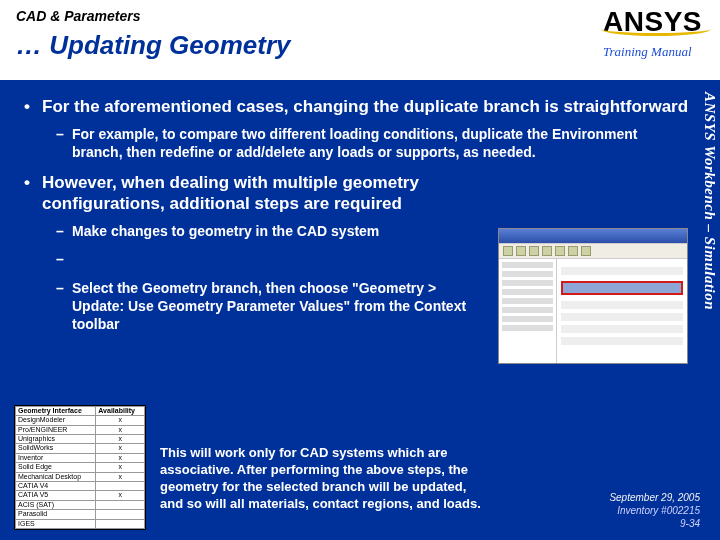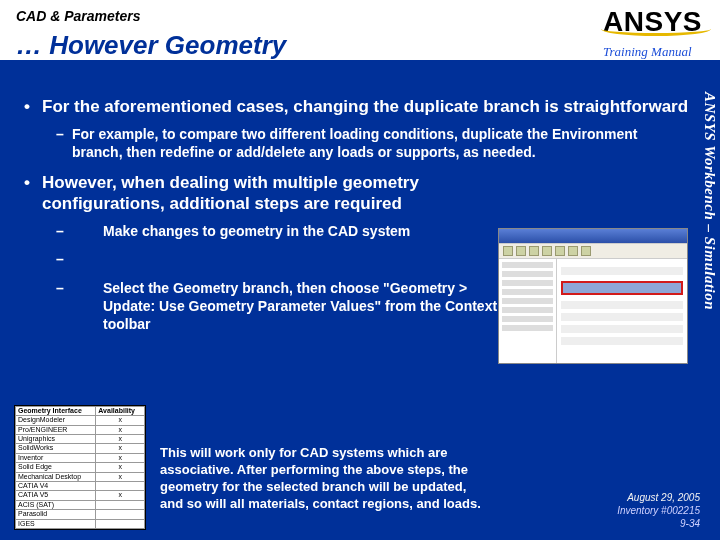--- a/index.html
+++ b/index.html
@@ -5,21 +5,21 @@
   * { box-sizing: border-box; margin: 0; padding: 0; }
   html, body { width: 720px; height: 540px; overflow: hidden; }
   body {
     background: #003099;
     font-family: Arial, Helvetica, sans-serif;
     position: relative;
     color: #000;
   }
   .header {
     background: #fff;
-    height: 60px;
+    height: 80px;
     padding: 8px 16px 12px 16px;
     position: relative;
   }
   .section-line {
     font-weight: bold;
     font-style: italic;
     font-size: 14px;
     color: #000;
   }
   .title-line {
@@ -91,21 +91,21 @@
   .bullet-l1 > .dot { width: 18px; flex: 0 0 18px; }
   .bullet-l1.narrow > .txt { max-width: 420px; }
   .bullet-l2 {
     display: flex;
     font-weight: bold;
     font-size: 14px;
     margin: 4px 0 10px 40px;
     line-height: 1.3;
   }
   .bullet-l2 > .dot { width: 16px; flex: 0 0 16px; }
-  .bullet-l2.narrow > .txt { max-width: 400px; margin-left: 31px; }
+  .bullet-l2.narrow > .txt { max-width: 400px; }
   .thumb {
     position: absolute;
     right: 2px;
     top: 136px;
     width: 190px;
     height: 136px;
     background: #e8e6e0;
     border: 1px solid #888;
   }
   .thumb .titlebar {
@@ -176,21 +176,21 @@
   }
   .footer .date { color: #f2f2f2; }
   .footer .inv { color: #cdd0ff; }
   .footer .page { color: #cdd0ff; }
 </style>
 </head>
 <body>
 
 <div class="header">
   <div class="section-line">CAD &amp; Parameters</div>
-  <div class="title-line">… However Geometry</div>
+  <div class="title-line">… Updating Geometry</div>
   <div class="logo">
     <div class="logo-text">
       <span>ANSYS</span>
       <div class="logo-swoosh"></div>
     </div>
     <div class="training-manual">Training Manual</div>
   </div>
 </div>
 
 <div class="side-label">ANSYS Workbench – Simulation</div>
@@ -314,16 +314,16 @@
           <td>IGES</td>
           <td class="c"></td>
         </tr>
       </tbody>
   </table>
 </div>
 
 <div class="bottom-note">This will work only for CAD systems which are associative.  After performing the above steps, the geometry for the selected branch will be updated, and so will all materials, contact regions, and loads.</div>
 
 <div class="footer">
-  <div class="date">August 29, 2005</div>
+  <div class="date">September 29, 2005</div>
   <div class="inv">Inventory #002215</div>
   <div class="page">9-34</div>
 </div>
 
 </body></html>

